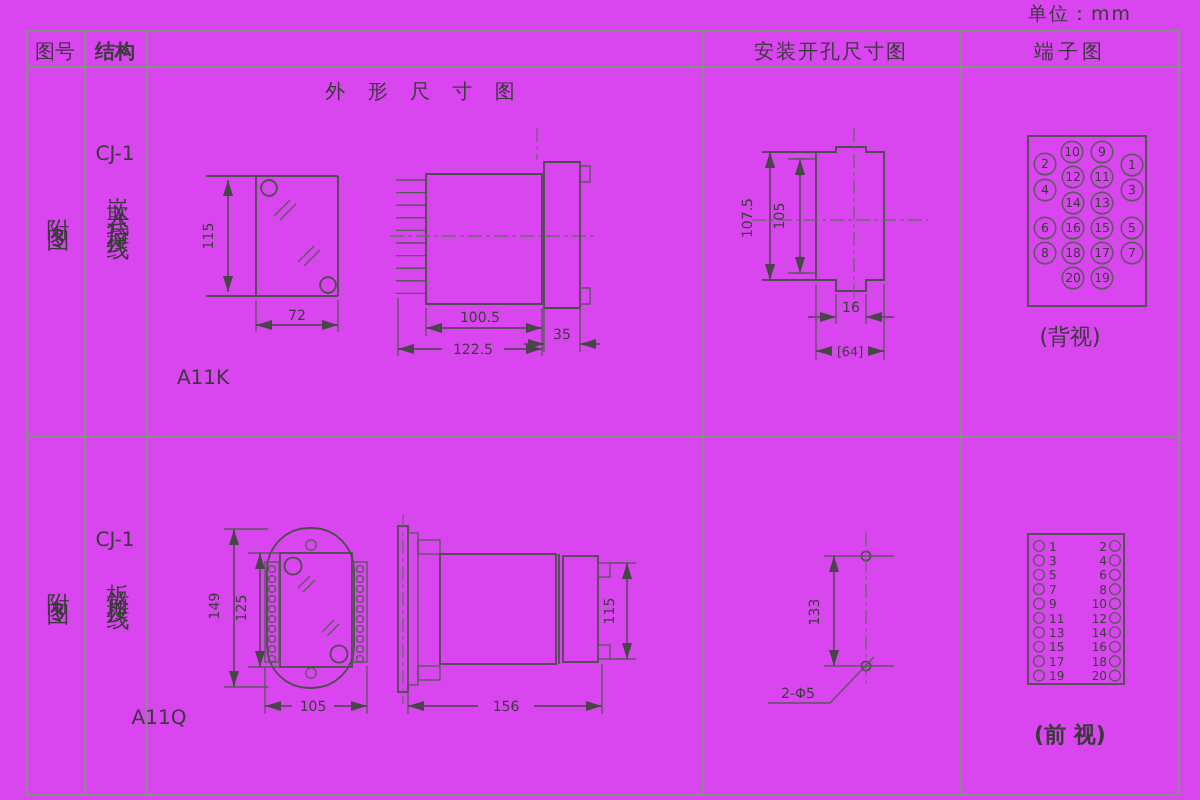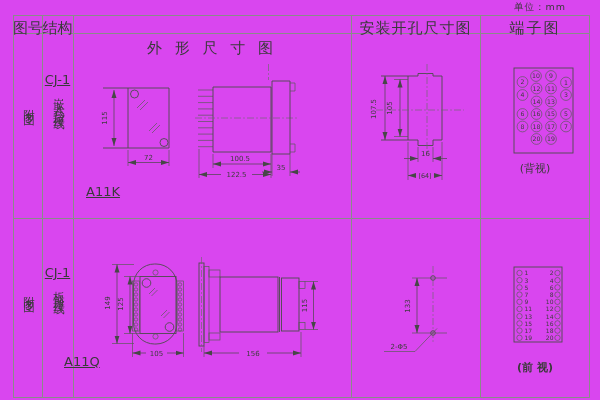--- a/index.html
+++ b/index.html
@@ -1,23 +1,23 @@
 <!DOCTYPE html>
 <html><head>
 <meta charset="utf-8">
 <style>
   html,body{margin:0;padding:0;background:#fff;}
   .page{position:relative;width:600px;height:400px;background:#d946ef;overflow:hidden;
         font-family:"DejaVu Sans","Liberation Sans",sans-serif;color:#3a3a3a;}
   .abs{position:absolute;}
   .tline{position:absolute;background:#8a8a8a;}
-  .lbl{position:absolute;font-size:15px;color:#3a3a3a;text-align:center;white-space:nowrap;}
+  .lbl{position:absolute;font-size:10px;color:#3a3a3a;text-align:center;white-space:nowrap;}
   .unit{font-size:9.5px;letter-spacing:1px;}
   .hdr{top:19px;}
-  .sm{font-size:13px;letter-spacing:0;text-decoration:underline;}
+  .sm{font-size:10px;letter-spacing:0;}
   .vtext{position:absolute;writing-mode:vertical-rl;text-orientation:upright;
          font-size:11.5px;letter-spacing:5px;color:#3a3a3a;white-space:nowrap;}
   .viewlbl{font-size:11px;}
   svg{position:absolute;left:0;top:0;}
   .s{stroke:#4d4d4d;stroke-width:.9;fill:none;}
   .st{stroke:#5a5a5a;stroke-width:.7;fill:none;}
   .cl{stroke:#6a6a6a;stroke-width:.65;fill:none;stroke-dasharray:7 2.2 1.6 2.2;}
   .dln{stroke:#474747;stroke-width:.7;fill:none;}
   .m2{marker-start:url(#aS);marker-end:url(#aE);}
   .mE{marker-end:url(#aE);}
@@ -35,21 +35,21 @@
 
   <div class="abs" style="left:13px;top:15px;width:577px;height:383px;border:1px solid #8a8a8a;box-sizing:border-box;"></div>
   <div class="tline" style="left:42px;top:15px;width:1px;height:383px;"></div>
   <div class="tline" style="left:73px;top:15px;width:1px;height:383px;"></div>
   <div class="tline" style="left:351px;top:15px;width:1px;height:383px;"></div>
   <div class="tline" style="left:480px;top:15px;width:1px;height:383px;"></div>
   <div class="tline" style="left:13px;top:33px;width:577px;height:1px;"></div>
   <div class="tline" style="left:13px;top:218px;width:577px;height:1px;"></div>
 
   <div class="lbl hdr" style="left:13px;width:29px;">图号</div>
-  <div class="lbl hdr" style="left:42px;width:31px;">结构</div>
+  <div class="lbl hdr" style="left:42px;width:31px;font-weight:bold;">结构</div>
   <div class="lbl hdr" style="left:73px;width:278px;letter-spacing:4px;margin-top:20px;">外 形 尺 寸 图</div>
   <div class="lbl hdr" style="left:351px;width:129px;letter-spacing:1px;">安装开孔尺寸图</div>
   <div class="lbl hdr" style="left:480px;width:110px;letter-spacing:2px;">端子图</div>
 
   <div class="vtext" style="left:21px;top:100px;letter-spacing:6px;">附图3</div>
   <div class="lbl sm" style="left:42px;top:72px;width:31px;">CJ-1</div>
   <div class="vtext" style="left:51px;top:89px;letter-spacing:4px;">嵌入式后接线</div>
   <div class="lbl sm" style="left:42px;top:184px;width:31px;padding-left:44px;">A11K</div>
 
   <div class="vtext" style="left:21px;top:287px;letter-spacing:6px;">附图3</div>

